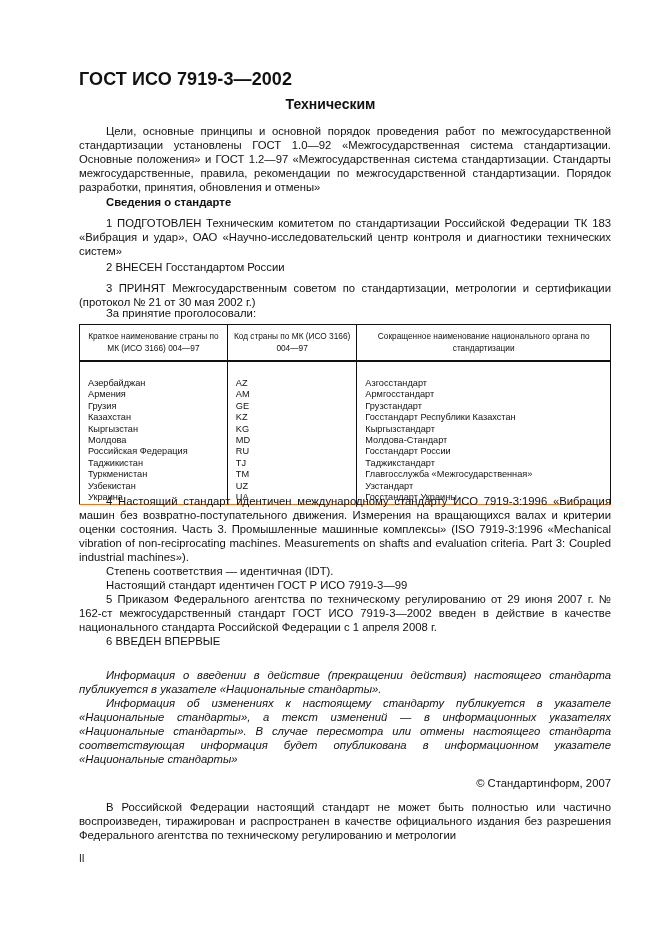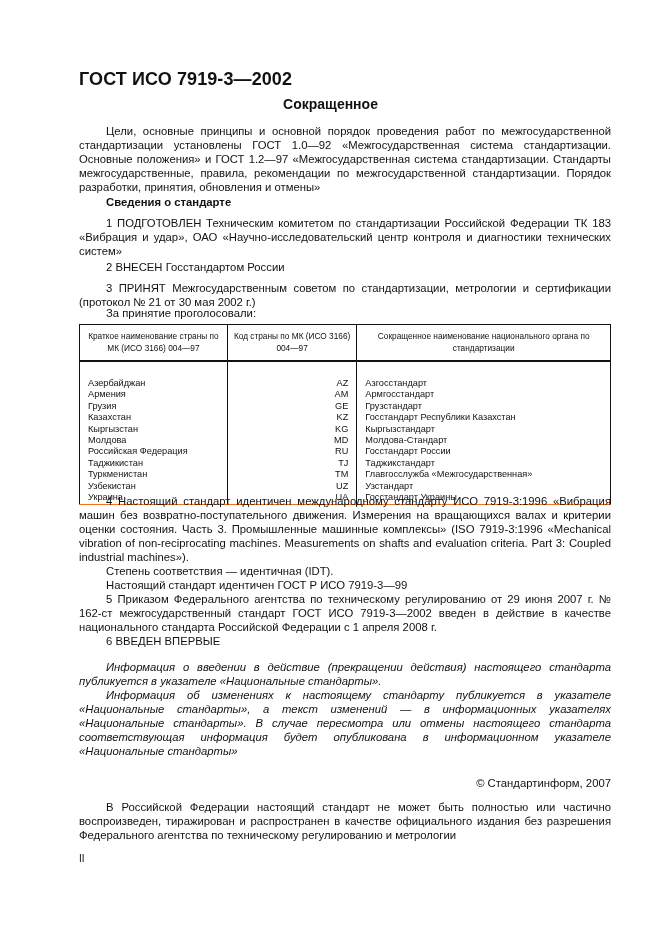--- a/index.html
+++ b/index.html
@@ -4,41 +4,41 @@
 <style>
   html, body { margin: 0; padding: 0; background: #ffffff; }
   body { width: 661px; height: 936px; position: relative; overflow: hidden;
          font-family: "Liberation Sans", sans-serif; color: #111; }
   .page { position: absolute; left: 0; top: 0; width: 661px; height: 936px; }
   .header-code { position: absolute; left: 79px; top: 69px; font-size: 18px; font-weight: bold; letter-spacing: 0.1px; }
   .title { position: absolute; left: 0; width: 661px; top: 96px; text-align: center; font-size: 14px; font-weight: bold; }
   .block { position: absolute; left: 79px; width: 532px; font-size: 11.3px; line-height: 14px; text-align: justify; }
   .block p { margin: 0; text-indent: 27px; }
   .bold { font-weight: bold; }
-  .italic { font-style: italic; }
+  .italic { font-style: italic; margin-top: 8px; }
   table.countries { position: absolute; left: 79px; top: 324px; width: 532px; border-collapse: collapse;
                     font-size: 9.2px; line-height: 11.4px; }
   table.countries th { font-weight: normal; text-align: center; font-size: 8.3px; line-height: 12px;
                        padding: 5px 4px 6px; border-left: 1px solid #111; border-right: 1px solid #111; border-top: 1px solid #111;
                        border-bottom: 2px solid #111; vertical-align: middle; }
   table.countries td { padding: 0 8px; border-left: 1px solid #111; border-right: 1px solid #111; white-space: nowrap; }
   table.countries tr.first td { padding-top: 16px; }
   table.countries tr.last td { padding-bottom: 1px; border-bottom: 1px solid #f97316; }
-  td.code { text-align: right; }
+  td.code { text-align: left; }
   .copyright { position: absolute; right: 50px; top: 777px; font-size: 11.3px; }
   .pagenum { position: absolute; left: 79px; top: 853px; font-size: 10px; }
 </style>
 </head>
 <body>
 
 <div class="page">
 
   <div class="header-code">ГОСТ ИСО  7919-3—2002</div>
 
-  <div class="title">Сокращенное</div>
+  <div class="title">Техническим</div>
 
   <div class="block" style="top:124px;">
     <p>Цели, основные принципы и основной порядок проведения работ по межгосударственной стандартизации установлены ГОСТ 1.0—92 «Межгосударственная система стандартизации. Основные положения» и ГОСТ 1.2—97 «Межгосударственная система стандартизации. Стандарты межгосударственные, правила, рекомендации по межгосударственной стандартизации. Порядок разработки, принятия, обновления и отмены»</p>
   </div>
 
   <div class="block" style="top:195px;">
     <p class="bold">Сведения о стандарте</p>
   </div>
 
   <div class="block" style="top:216px;">

